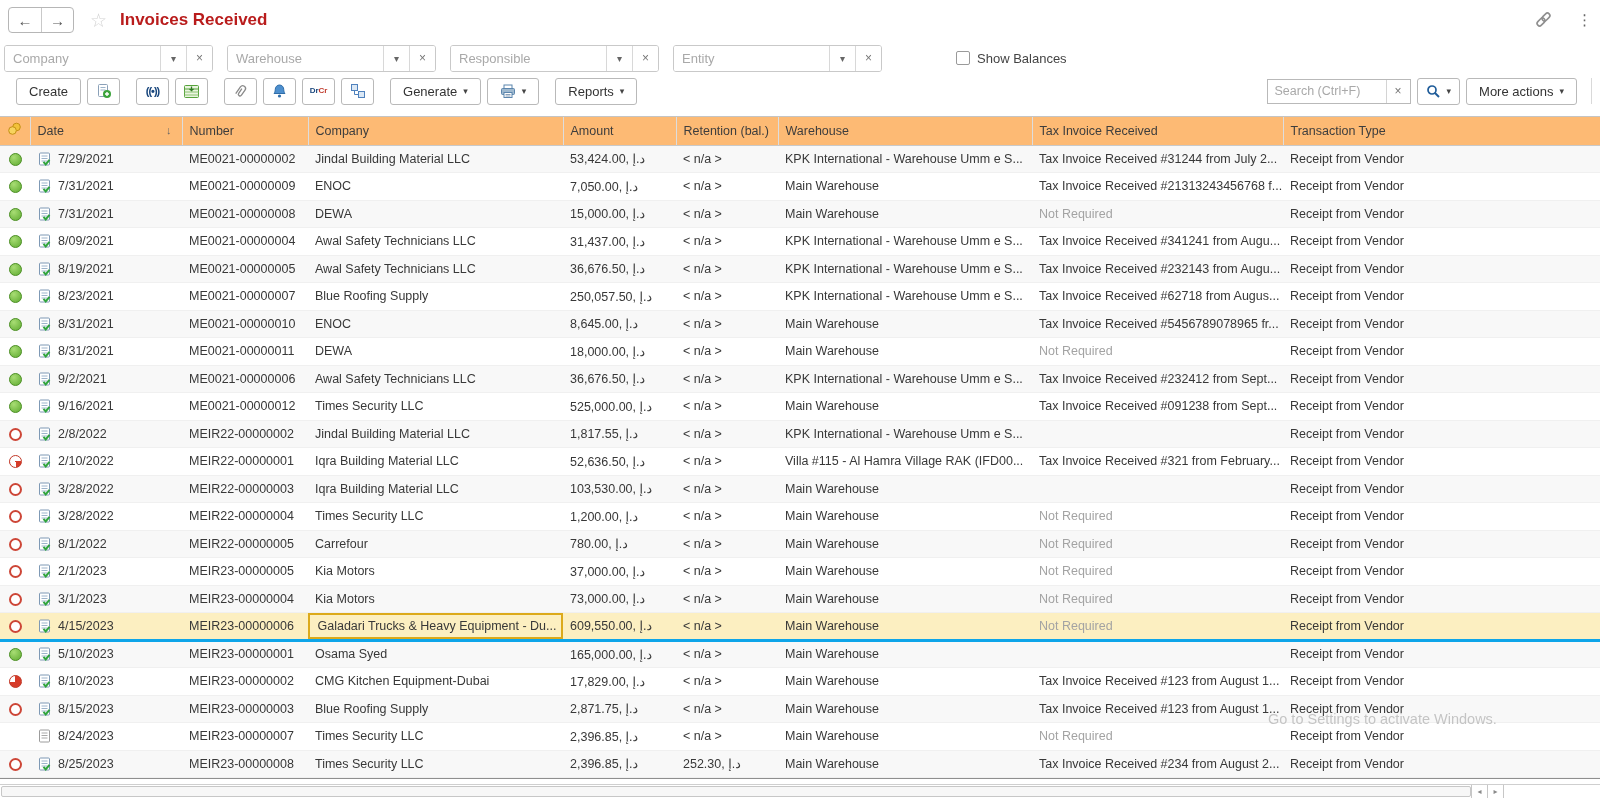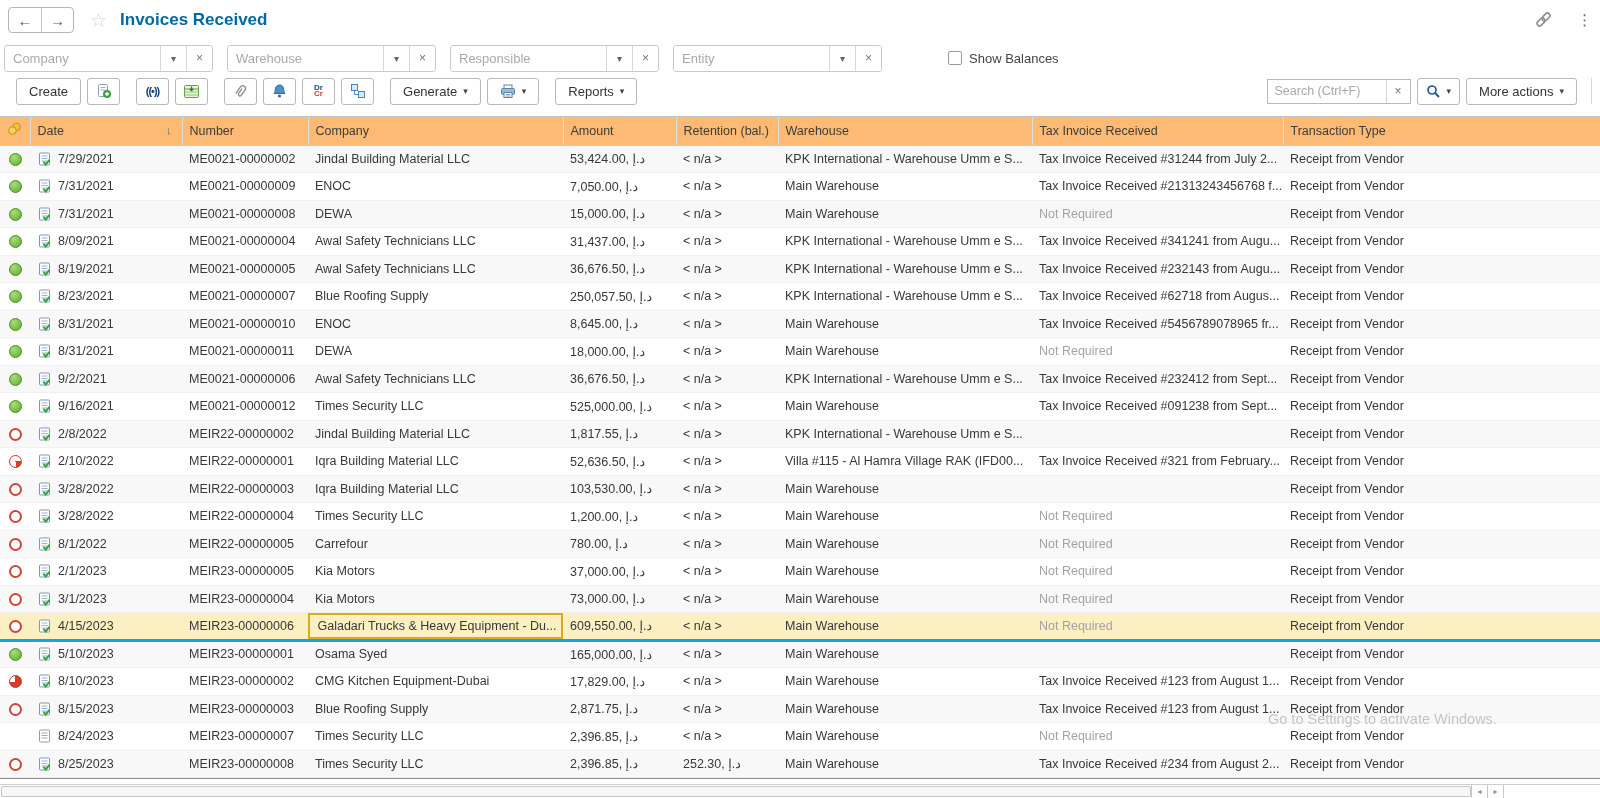--- a/index.html
+++ b/index.html
@@ -6,44 +6,44 @@
   html,body { width:1600px; height:798px; overflow:hidden; background:#fff;
     font-family:"Liberation Sans", sans-serif; }
   .app { position:relative; width:1600px; height:798px; }
 
   
   .titlebar { height:40px; display:flex; align-items:center; padding-left:8px; position:relative; }
   .navgroup { display:flex; border:1px solid #b6b6b6; border-radius:4px; overflow:hidden; height:26px; background:#fff; }
   .navbtn { width:32px; display:flex; align-items:center; justify-content:center; color:#555; font-size:15px; cursor:pointer; }
   .navbtn + .navbtn { border-left:1px solid #c9c9c9; }
   .star { margin-left:16px; color:#d2d2d2; font-size:19px; line-height:1; }
-  .page-title { margin-left:13px; font-size:17px; color:#0369a1; font-weight:600; }
+  .page-title { margin-left:13px; font-size:17px; color:#b91c1c; font-weight:600; }
   .title-right { position:absolute; right:8px; top:10px; display:flex; align-items:center; gap:24px; }
   .kebab { color:#666; font-size:15px; letter-spacing:0; }
 
   
   .filterbar { height:36px; display:flex; align-items:center; padding-left:4px; gap:14px; }
   .combo { display:flex; align-items:stretch; height:27px; border:1px solid #c9c9c9; border-radius:3px; background:#fff; overflow:hidden; }
   .combo input { border:none; outline:none; padding:0 8px; width:155px; font-size:13px; color:#333; font-family:inherit; }
   .combo input::placeholder { color:#a9a9a9; }
   .cbtn { width:26px; display:flex; align-items:center; justify-content:center; color:#666; font-size:10px; border-left:1px solid #d8d8d8; background:#fff; cursor:pointer; }
   .cbtn.xg { font-size:12px; color:#777; }
-  .checkbox-row { display:flex; align-items:center; gap:7px; margin-left:4px;padding-left:48px; }
+  .checkbox-row { display:flex; align-items:center; gap:7px; margin-left:12px;padding-left:48px; }
   .checkbox { width:14px; height:14px; border:1px solid #9a9a9a; border-radius:2px; background:#fff; }
   .checkbox-label { font-size:13px; color:#444; }
 
   
   .toolbar { height:34px; display:flex; align-items:center; padding:0 8px 4px 16px; gap:6px; }
   .tbtn { height:27px; border:1px solid #b9b9b9; border-radius:3px; background:#fff; display:flex;
           align-items:center; justify-content:center; padding:0 12px; font-size:13px; color:#333; cursor:pointer; gap:6px; }
   .ibtn { width:33px; padding:0; }
   .gap { margin-left:10px; }
   .caret { font-size:9px; color:#444; }
   .bcast { font-size:11px; font-weight:bold; color:#17457c; letter-spacing:-1px; }
-  .drcr { display:flex; flex-direction:column; line-height:6px; font-size:8px; font-weight:bold; }
+  .drcr { display:flex; flex-direction:row; line-height:6px; font-size:8px; font-weight:bold; }
   .drcr .dr { color:#17457c; align-self:flex-start; }
   .drcr .cr { color:#c0392b; align-self:flex-end; }
   .search-wrap { margin-left:auto; display:flex; align-items:center; gap:6px; }
   .search-box { display:flex; height:25px; border:1px solid #b9b9b9; background:#fff; align-items:stretch; }
   .search-box input { border:none; outline:none; width:118px; padding:0 7px; font-size:12.5px; color:#b91c1c; font-family:Liberation Sans, sans-serif; }
   .search-box input::placeholder { color:#a9a9a9; }
   .sx { width:24px; border-left:1px solid #d4d4d4; display:flex; align-items:center; justify-content:center; color:#777; font-size:12px; cursor:pointer; }
   .tb-divider { width:1px; height:26px; background:#d9d9d9; margin-left:8px; }
 
   

